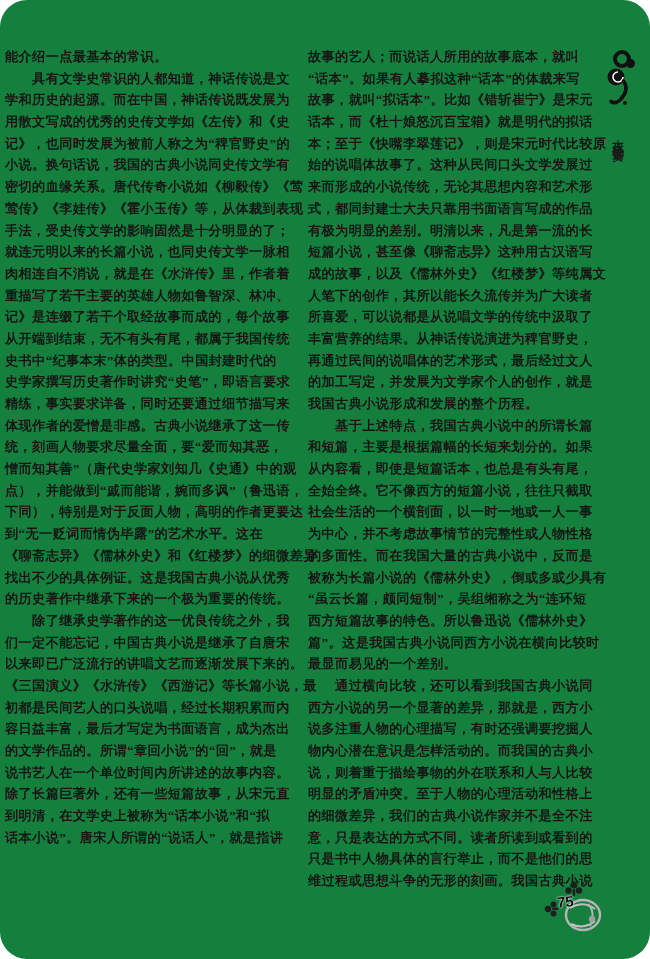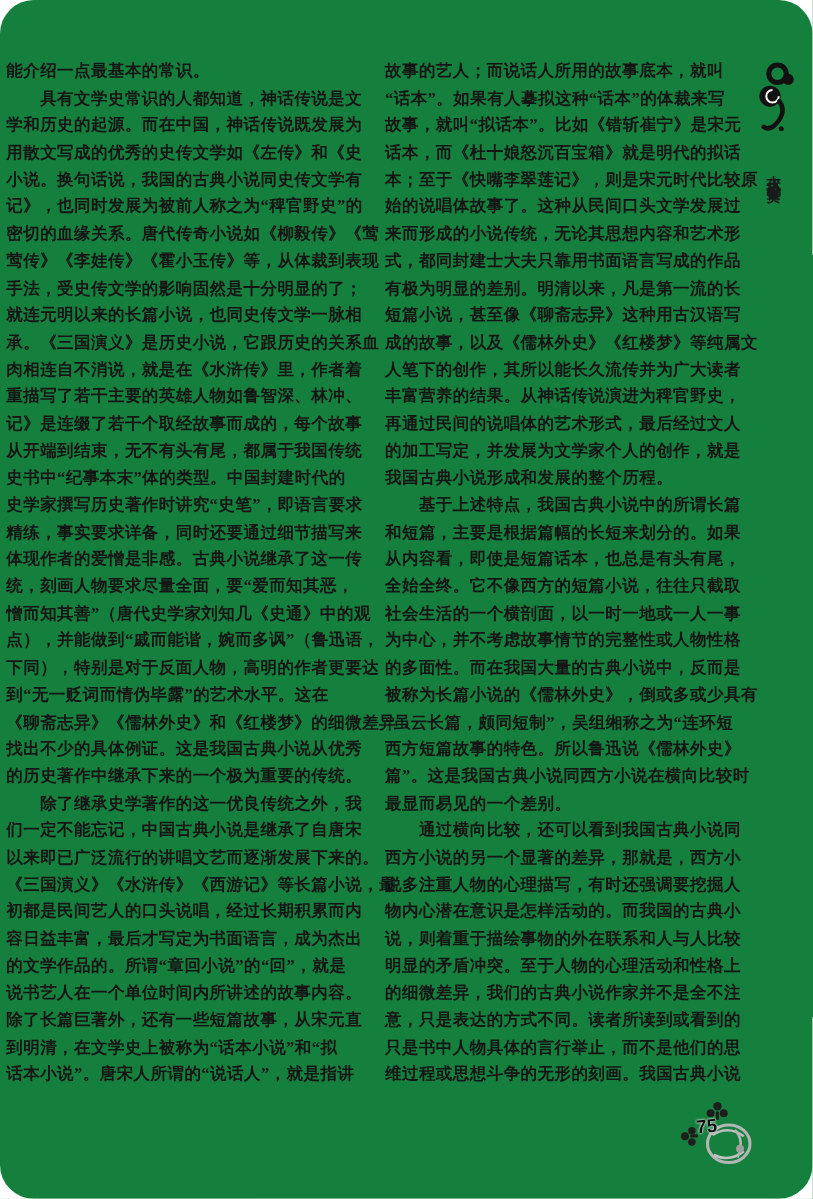--- a/index.html
+++ b/index.html
@@ -72,27 +72,26 @@
 </head>
 <body>
 
 <div class="page">
 
   <div class="col left">
       <div class="text-line">能介绍一点最基本的常识。</div>
       <div class="text-line">　　具有文学史常识的人都知道，神话传说是文</div>
       <div class="text-line">学和历史的起源。而在中国，神话传说既发展为</div>
       <div class="text-line">用散文写成的优秀的史传文学如《左传》和《史</div>
+      <div class="text-line">记》，也同时发展为被前人称之为“稗官野史”的</div>
       <div class="text-line">小说。换句话说，我国的古典小说同史传文学有</div>
-      <div class="text-line">记》，也同时发展为被前人称之为“稗官野史”的</div>
       <div class="text-line">密切的血缘关系。唐代传奇小说如《柳毅传》《莺</div>
       <div class="text-line">莺传》《李娃传》《霍小玉传》等，从体裁到表现</div>
       <div class="text-line">手法，受史传文学的影响固然是十分明显的了；</div>
       <div class="text-line">就连元明以来的长篇小说，也同史传文学一脉相</div>
-      <div class="text-line">承。《三国演义》是历史小说，它跟历史的关系血</div>
       <div class="text-line">肉相连自不消说，就是在《水浒传》里，作者着</div>
       <div class="text-line">重描写了若干主要的英雄人物如鲁智深、林冲、</div>
       <div class="text-line">记》是连缀了若干个取经故事而成的，每个故事</div>
       <div class="text-line">从开端到结束，无不有头有尾，都属于我国传统</div>
       <div class="text-line">史书中“纪事本末”体的类型。中国封建时代的</div>
       <div class="text-line">史学家撰写历史著作时讲究“史笔”，即语言要求</div>
       <div class="text-line">精练，事实要求详备，同时还要通过细节描写来</div>
       <div class="text-line">体现作者的爱憎是非感。古典小说继承了这一传</div>
       <div class="text-line">统，刻画人物要求尽量全面，要“爱而知其恶，</div>
       <div class="text-line">憎而知其善”（唐代史学家刘知几《史通》中的观</div>
@@ -121,20 +120,21 @@
       <div class="text-line">故事，就叫“拟话本”。比如《错斩崔宁》是宋元</div>
       <div class="text-line">话本，而《杜十娘怒沉百宝箱》就是明代的拟话</div>
       <div class="text-line">本；至于《快嘴李翠莲记》，则是宋元时代比较原</div>
       <div class="text-line">始的说唱体故事了。这种从民间口头文学发展过</div>
       <div class="text-line">来而形成的小说传统，无论其思想内容和艺术形</div>
       <div class="text-line">式，都同封建士大夫只靠用书面语言写成的作品</div>
       <div class="text-line">有极为明显的差别。明清以来，凡是第一流的长</div>
       <div class="text-line">短篇小说，甚至像《聊斋志异》这种用古汉语写</div>
       <div class="text-line">成的故事，以及《儒林外史》《红楼梦》等纯属文</div>
       <div class="text-line">人笔下的创作，其所以能长久流传并为广大读者</div>
+      <div class="text-line">所喜爱，可以说都是从说唱文学的传统中汲取了</div>
       <div class="text-line">丰富营养的结果。从神话传说演进为稗官野史，</div>
       <div class="text-line">再通过民间的说唱体的艺术形式，最后经过文人</div>
       <div class="text-line">的加工写定，并发展为文学家个人的创作，就是</div>
       <div class="text-line">我国古典小说形成和发展的整个历程。</div>
       <div class="text-line">　　基于上述特点，我国古典小说中的所谓长篇</div>
       <div class="text-line">和短篇，主要是根据篇幅的长短来划分的。如果</div>
       <div class="text-line">从内容看，即使是短篇话本，也总是有头有尾，</div>
       <div class="text-line">全始全终。它不像西方的短篇小说，往往只截取</div>
       <div class="text-line">社会生活的一个横剖面，以一时一地或一人一事</div>
       <div class="text-line">为中心，并不考虑故事情节的完整性或人物性格</div>

